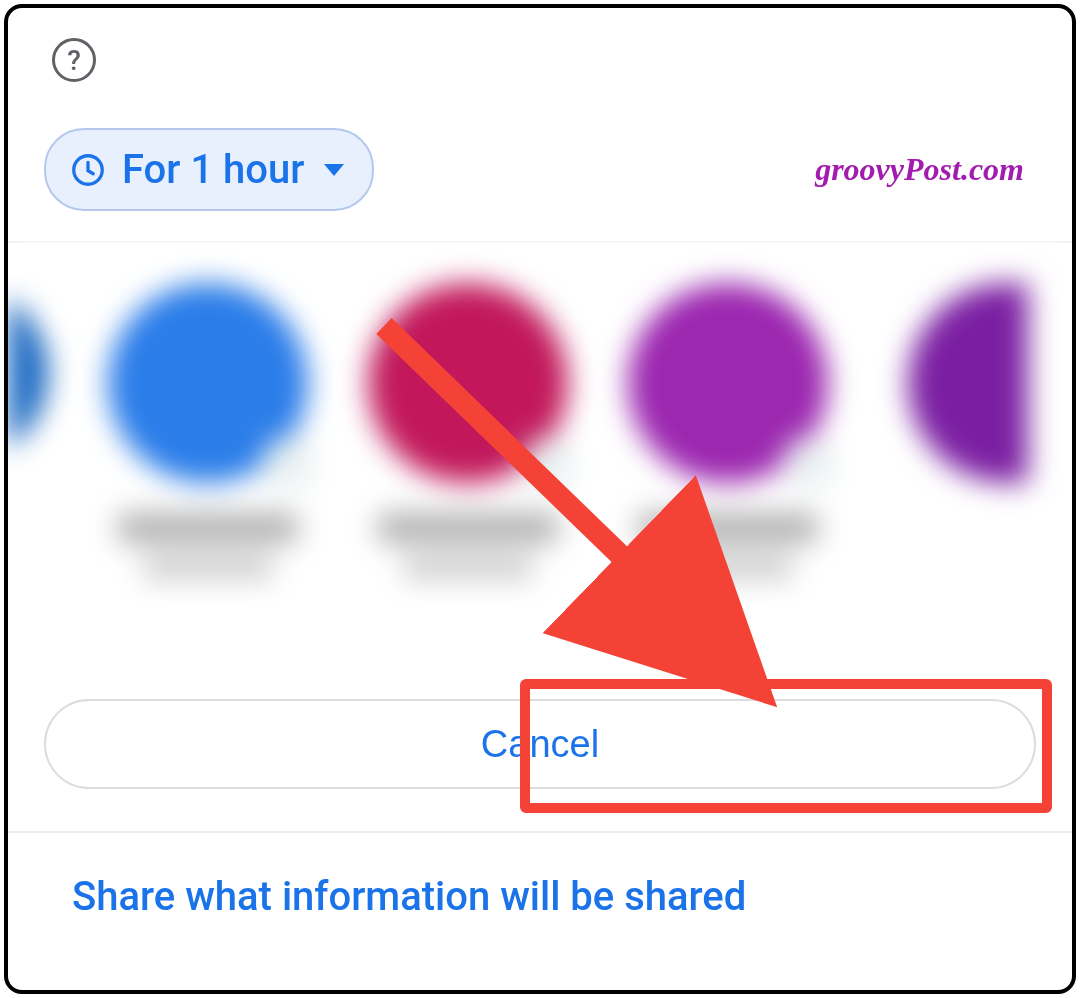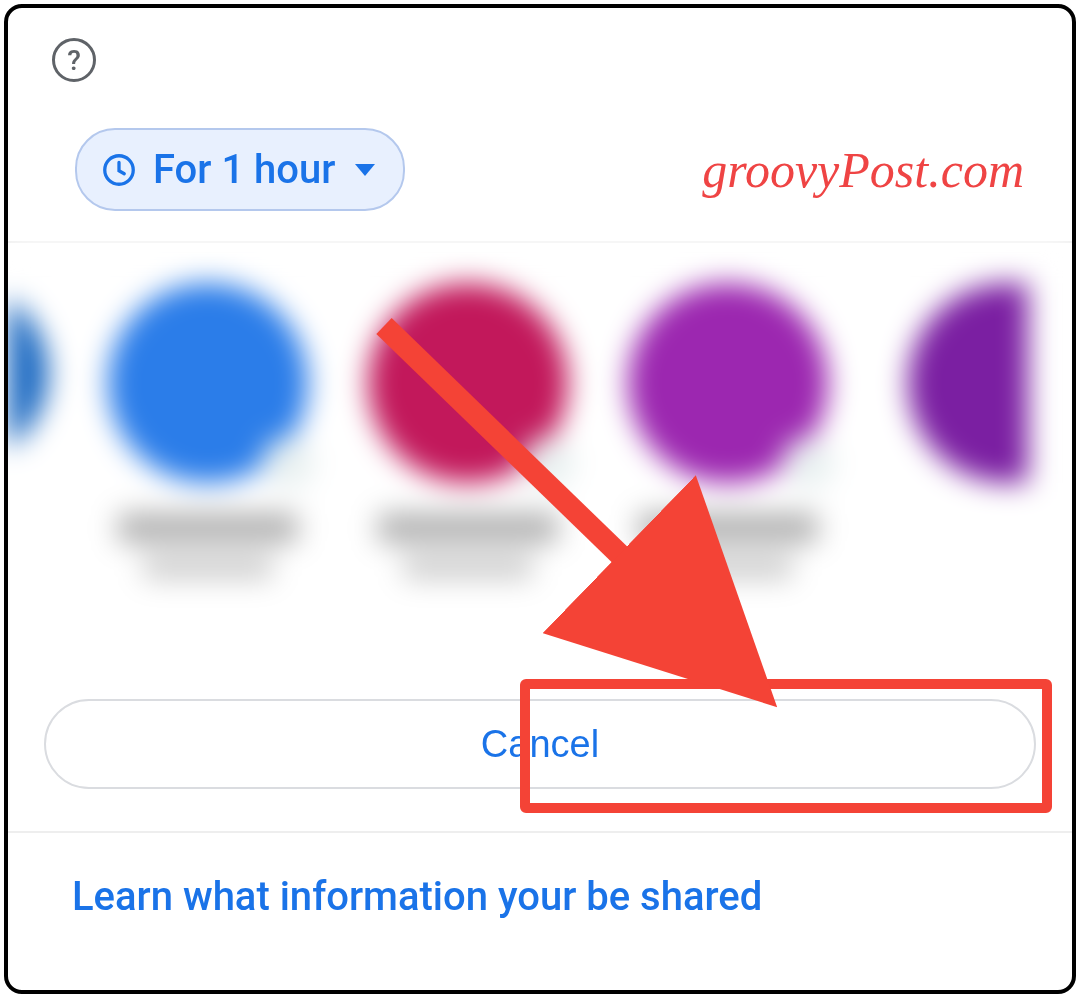--- a/index.html
+++ b/index.html
@@ -46,21 +46,21 @@
       justify-content: center;
       color: #5f6368;
       font-size: 28px;
       font-weight: 500;
       cursor: pointer;
     }
     .duration-row {
       display: flex;
       align-items: center;
       justify-content: space-between;
-      padding: 36px 48px 30px 67px;
+      padding: 36px 48px 30px 36px;
     }
     .duration-chip {
       display: inline-flex;
       align-items: center;
       gap: 16px;
       background: #e8f0fe;
       border: 2.5px solid #b4c8ed;
       border-radius: 40px;
       padding: 16px 28px 16px 24px;
       cursor: pointer;
@@ -83,23 +83,24 @@
     .chevron {
       width: 0;
       height: 0;
       border-left: 10px solid transparent;
       border-right: 10px solid transparent;
       border-top: 12px solid #1a73e8;
       margin-left: 4px;
     }
     .watermark {
       font-family: Georgia, 'Times New Roman', serif;
-      font-size: 50px;
-      color: #ef4444;
+      font-size: 32px;
+      color: #a21caf;
       font-style: italic;
+      font-weight: bold;
     }
     .divider {
       height: 2px;
       background: #eeeeee;
     }
     .contacts-strip {
       height: 414px;
       background: #ffffff;
       position: relative;
       overflow: hidden;
@@ -260,21 +261,21 @@
     </div>
   </div>
 
   <div class="actions">
     <button class="btn btn-cancel">Cancel</button>
     <div class="highlight-box"></div>
   </div>
 
   <div class="divider2"></div>
 
-  <a class="learn-link">Learn what information your be shared</a>
+  <a class="learn-link">Share what information will be shared</a>
 
   <svg class="arrow-svg" width="480" height="420">
     <defs>
       <marker id="arrowhead" markerWidth="10" markerHeight="10" refX="6" refY="5" orient="auto">
         <polygon points="0 0, 10 5, 0 10" fill="#f44336"></polygon>
       </marker>
     </defs>
     <line x1="40" y1="20" x2="370" y2="340" stroke="#f44336" stroke-width="22" marker-end="url(#arrowhead)"></line>
   </svg>
 

